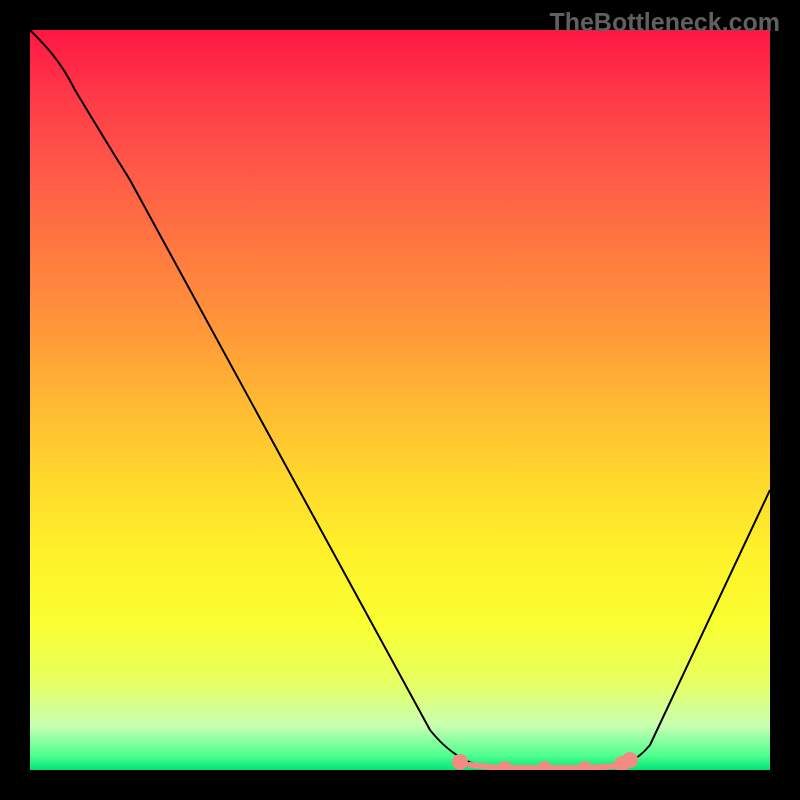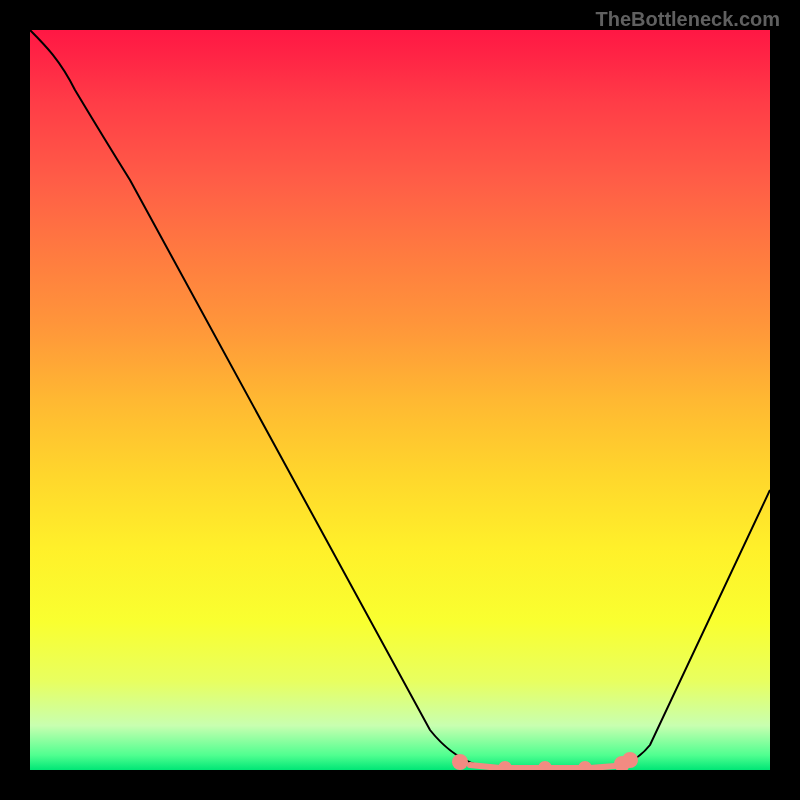--- a/index.html
+++ b/index.html
@@ -15,21 +15,21 @@
     width: 800px;
     height: 800px;
     position: relative;
     background: #000;
   }
   .watermark {
     position: absolute;
     top: 8px;
     right: 20px;
     color: #606060;
-    font-size: 20px;
+    font-size: 25px;
     font-weight: bold;
     z-index: 10;
   }
   .plot-area {
     position: absolute;
     left: 30px;
     top: 30px;
     width: 740px;
     height: 740px;
     overflow: visible;

